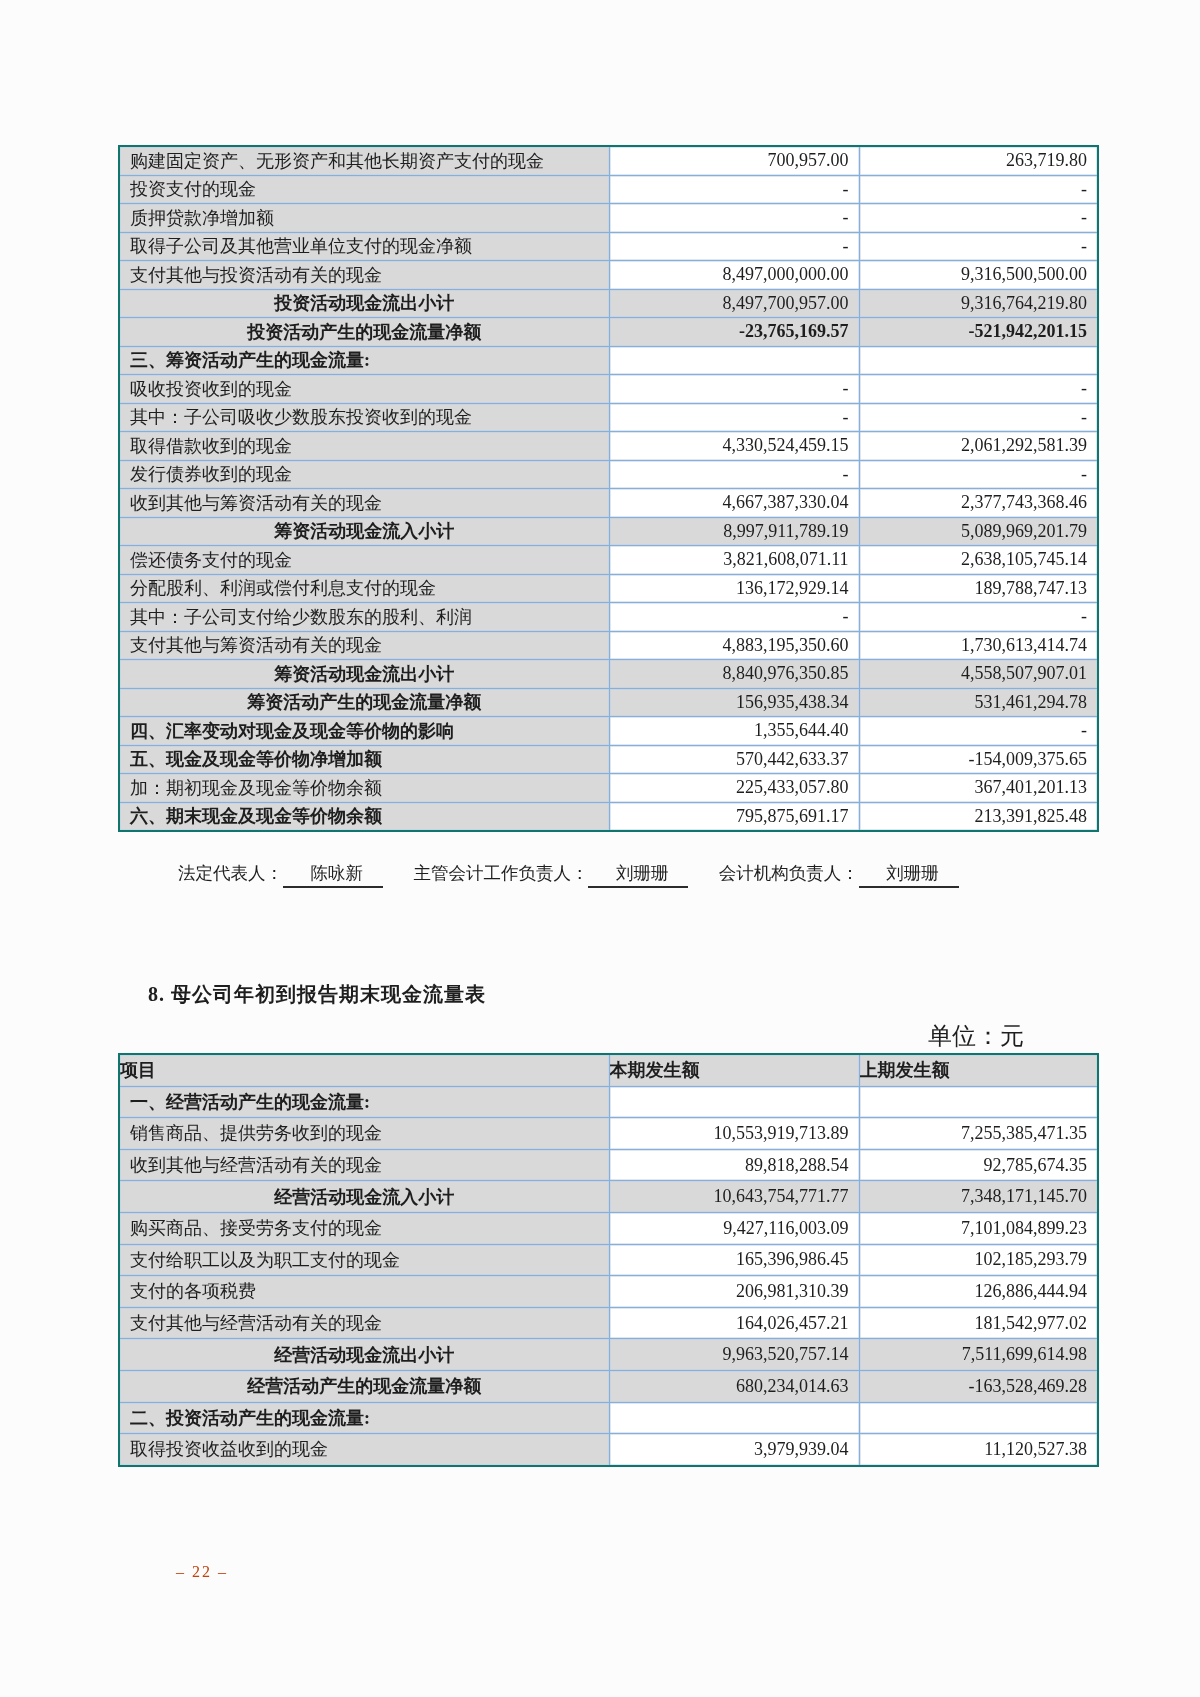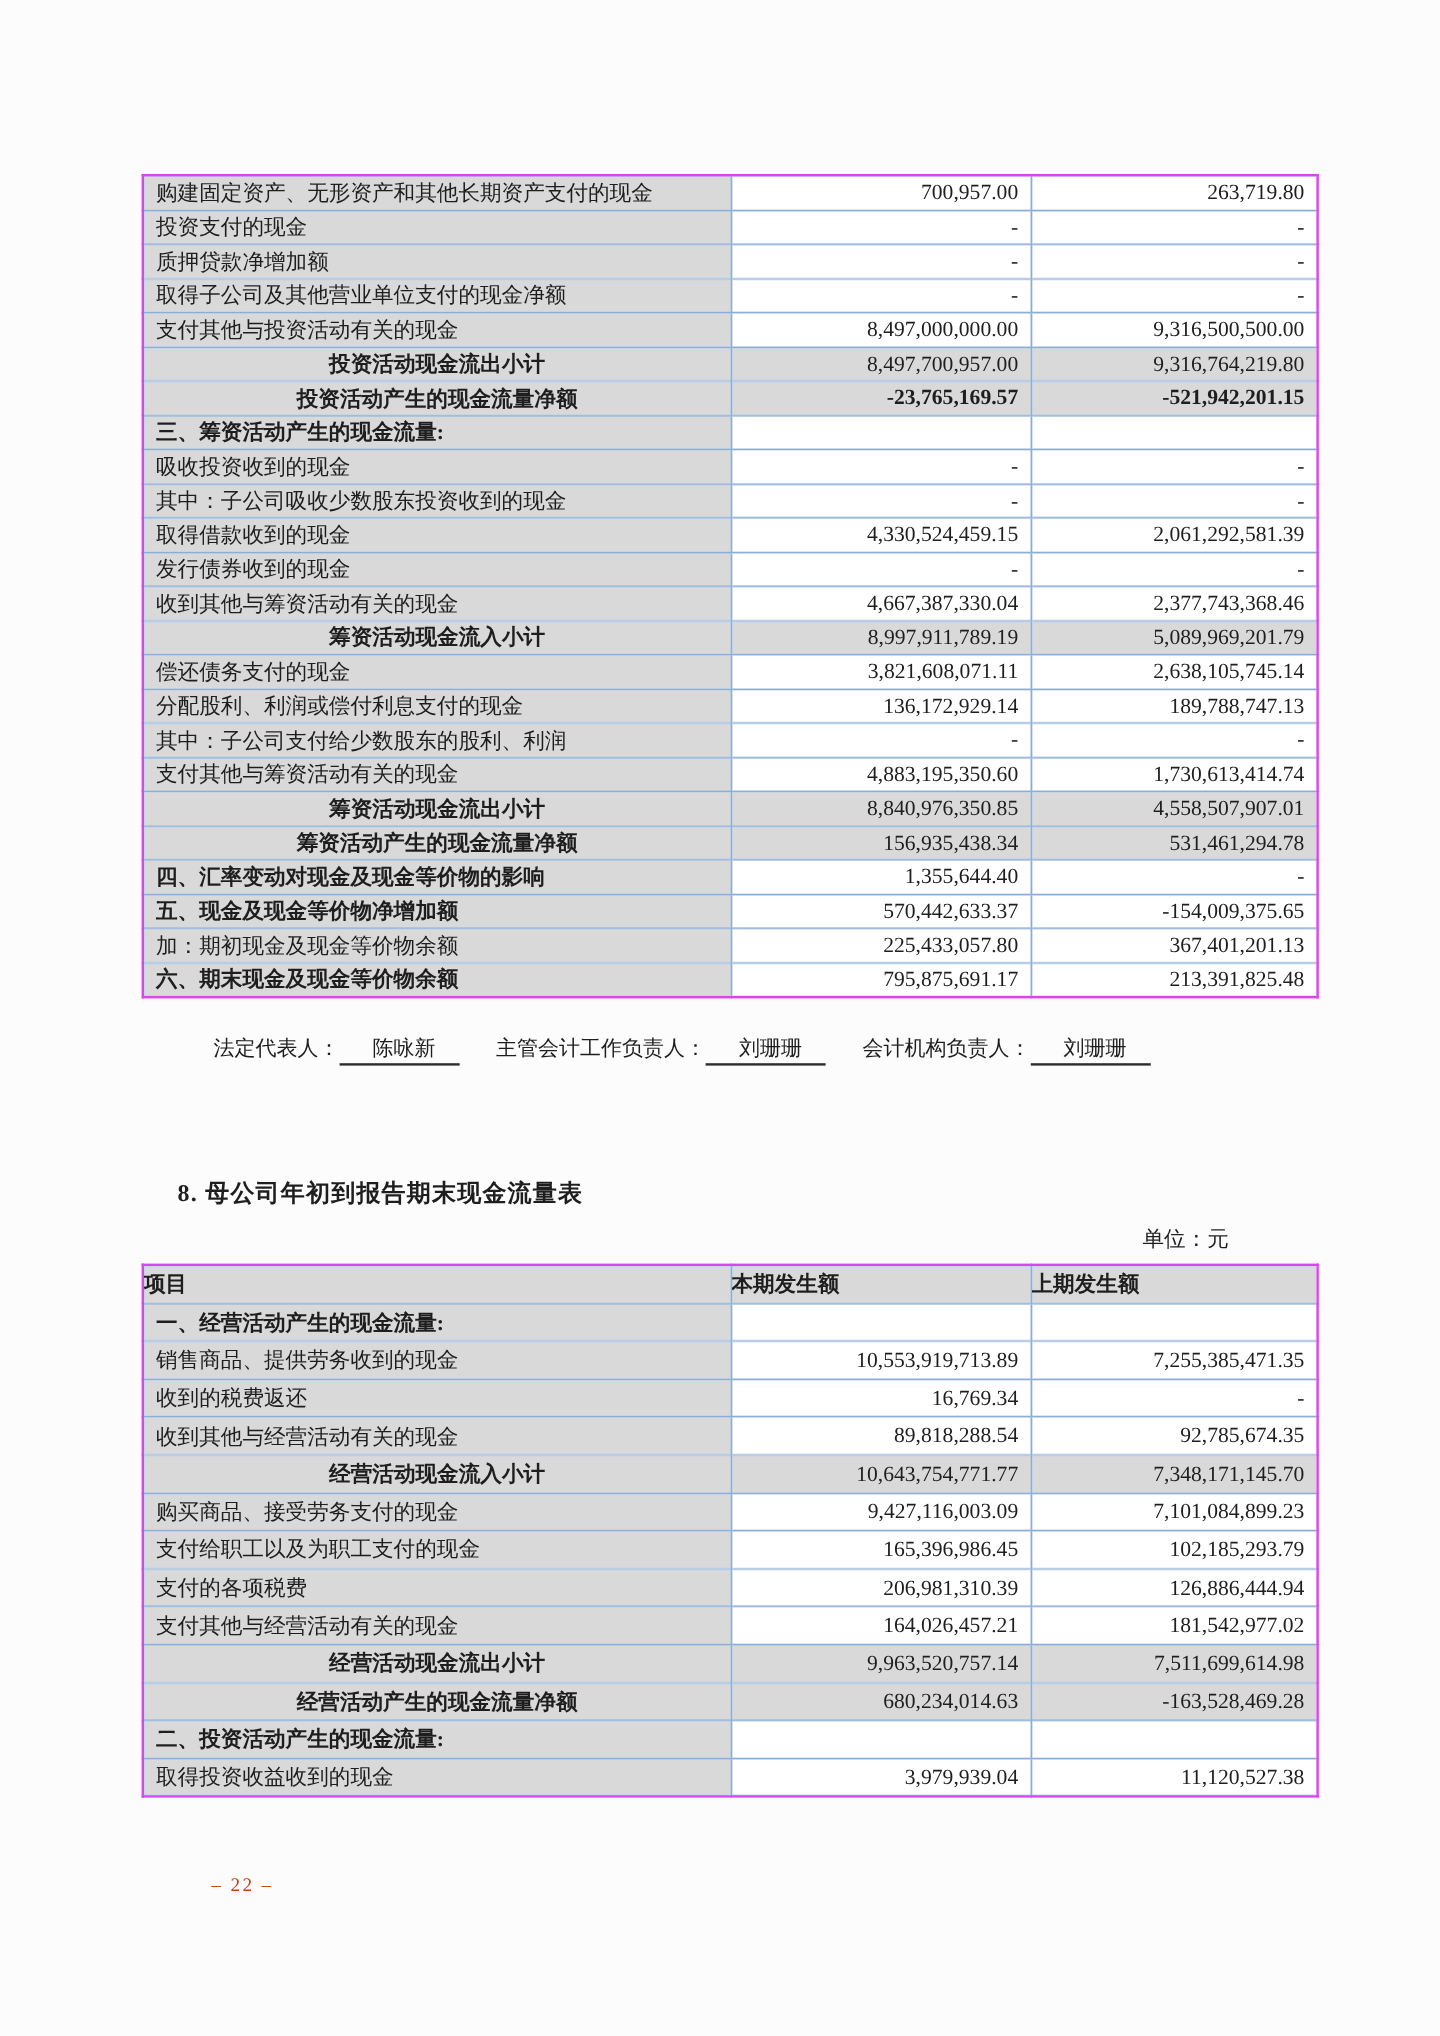--- a/index.html
+++ b/index.html
@@ -16,21 +16,21 @@
     color:#1e1e1e;
     overflow:hidden;
   }
 
   table.fin {
     position:absolute;
     left:118px;
     width:979px;
     border-collapse:collapse;
     table-layout:fixed;
-    border:2px solid #d946ef;
+    border:2px solid #0f766e;
   }
   table.fin td, table.fin th {
     border:1px solid #88afd8;
     box-shadow:inset 0 0 0 0.5px #b9d0e8;
     overflow:hidden;
     white-space:nowrap;
     vertical-align:middle;
     font-size:18px;
   }
   #table1 { top:145px; }
@@ -81,21 +81,21 @@
   .section-heading {
     position:absolute;
     left:148px; top:981px;
     font-size:20px;
     font-weight:bold;
     letter-spacing:1px;
   }
   .unit-label {
     position:absolute;
     right:176px; top:1020px;
-    font-size:18px;
+    font-size:24px;
   }
   .page-number {
     position:absolute;
     left:176px; top:1563px;
     font-size:16px;
     letter-spacing:2px;
     color:#c2410c;
   }
 </style>
 </head>
@@ -261,25 +261,20 @@
           <td class="label">一、经营活动产生的现金流量:</td>
           <td class="num"></td>
           <td class="num"></td>
         </tr>
         <tr class="item">
           <td class="label">销售商品、提供劳务收到的现金</td>
           <td class="num">10,553,919,713.89</td>
           <td class="num">7,255,385,471.35</td>
         </tr>
         <tr class="item">
-          <td class="label">收到的税费返还</td>
-          <td class="num">16,769.34</td>
-          <td class="num">-</td>
-        </tr>
-        <tr class="item">
           <td class="label">收到其他与经营活动有关的现金</td>
           <td class="num">89,818,288.54</td>
           <td class="num">92,785,674.35</td>
         </tr>
         <tr class="subtotal">
           <td class="label">经营活动现金流入小计</td>
           <td class="num">10,643,754,771.77</td>
           <td class="num">7,348,171,145.70</td>
         </tr>
         <tr class="item">

